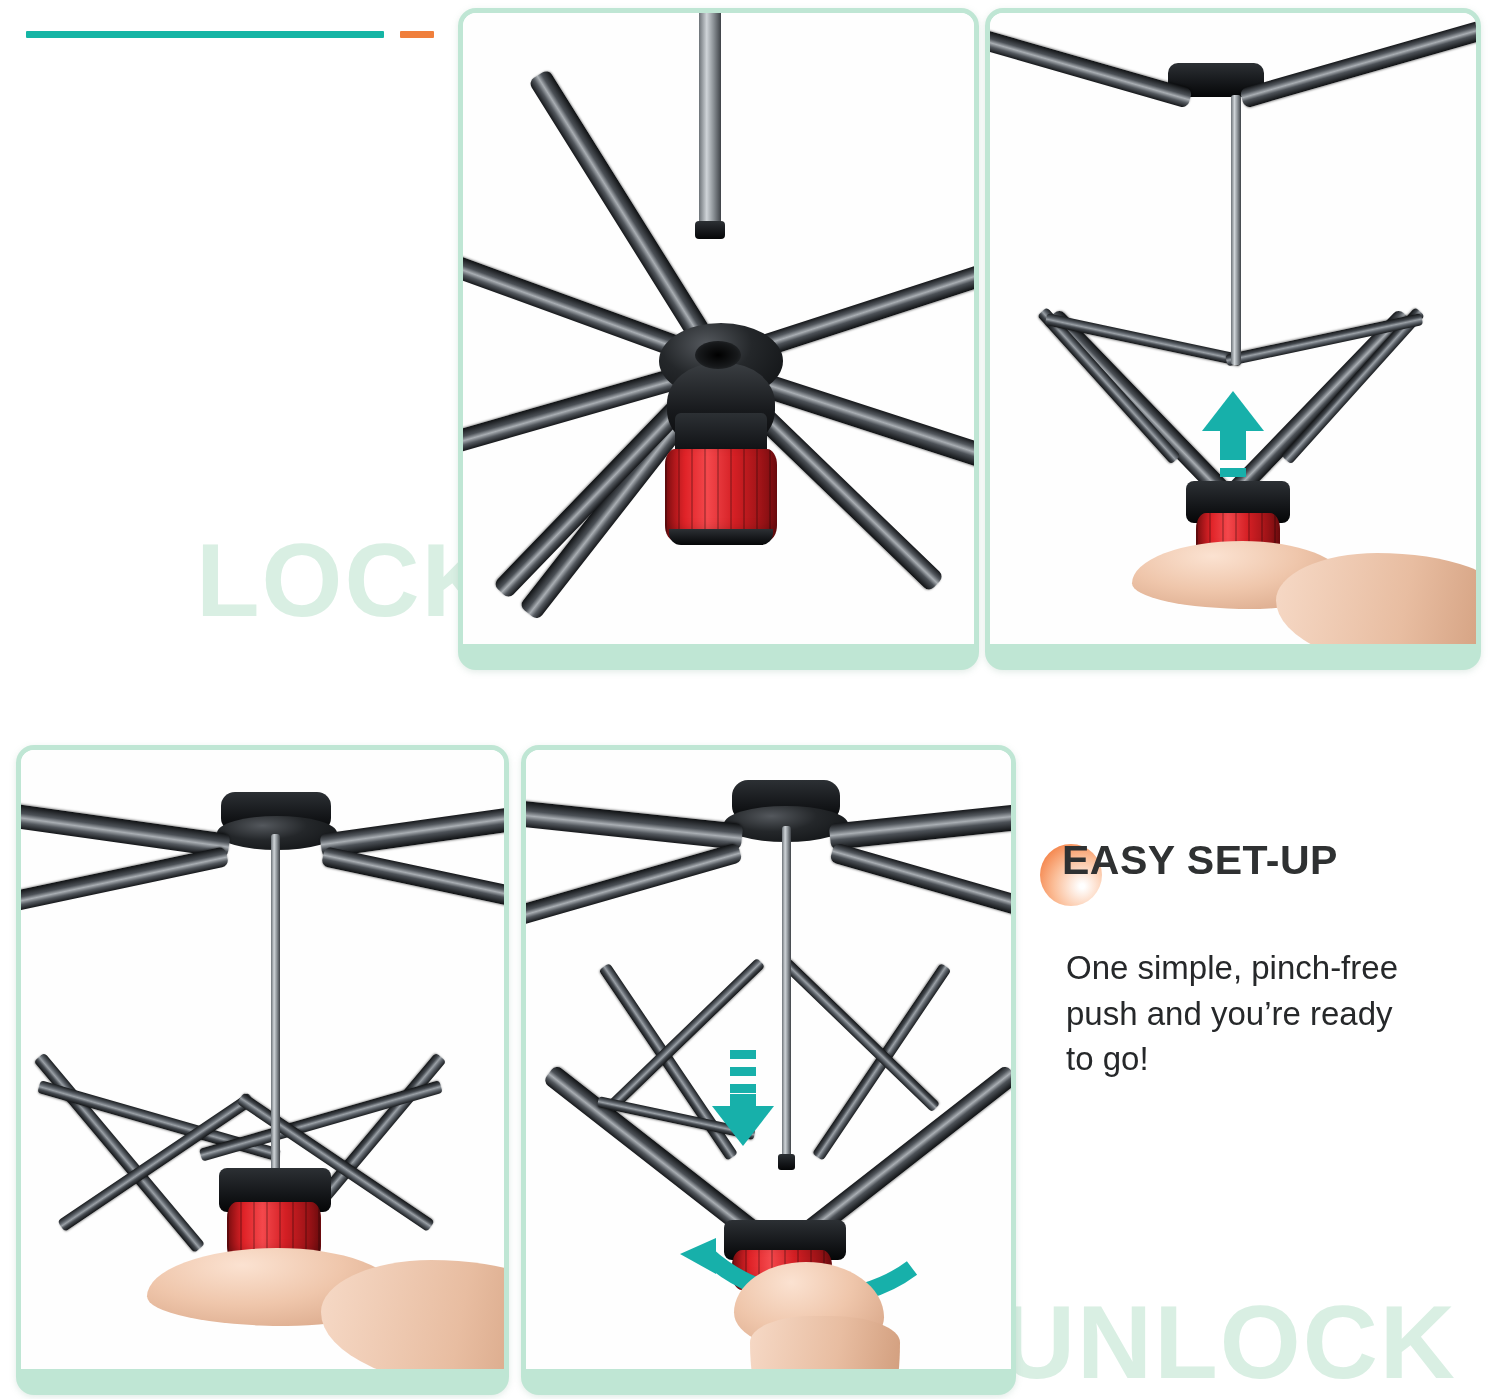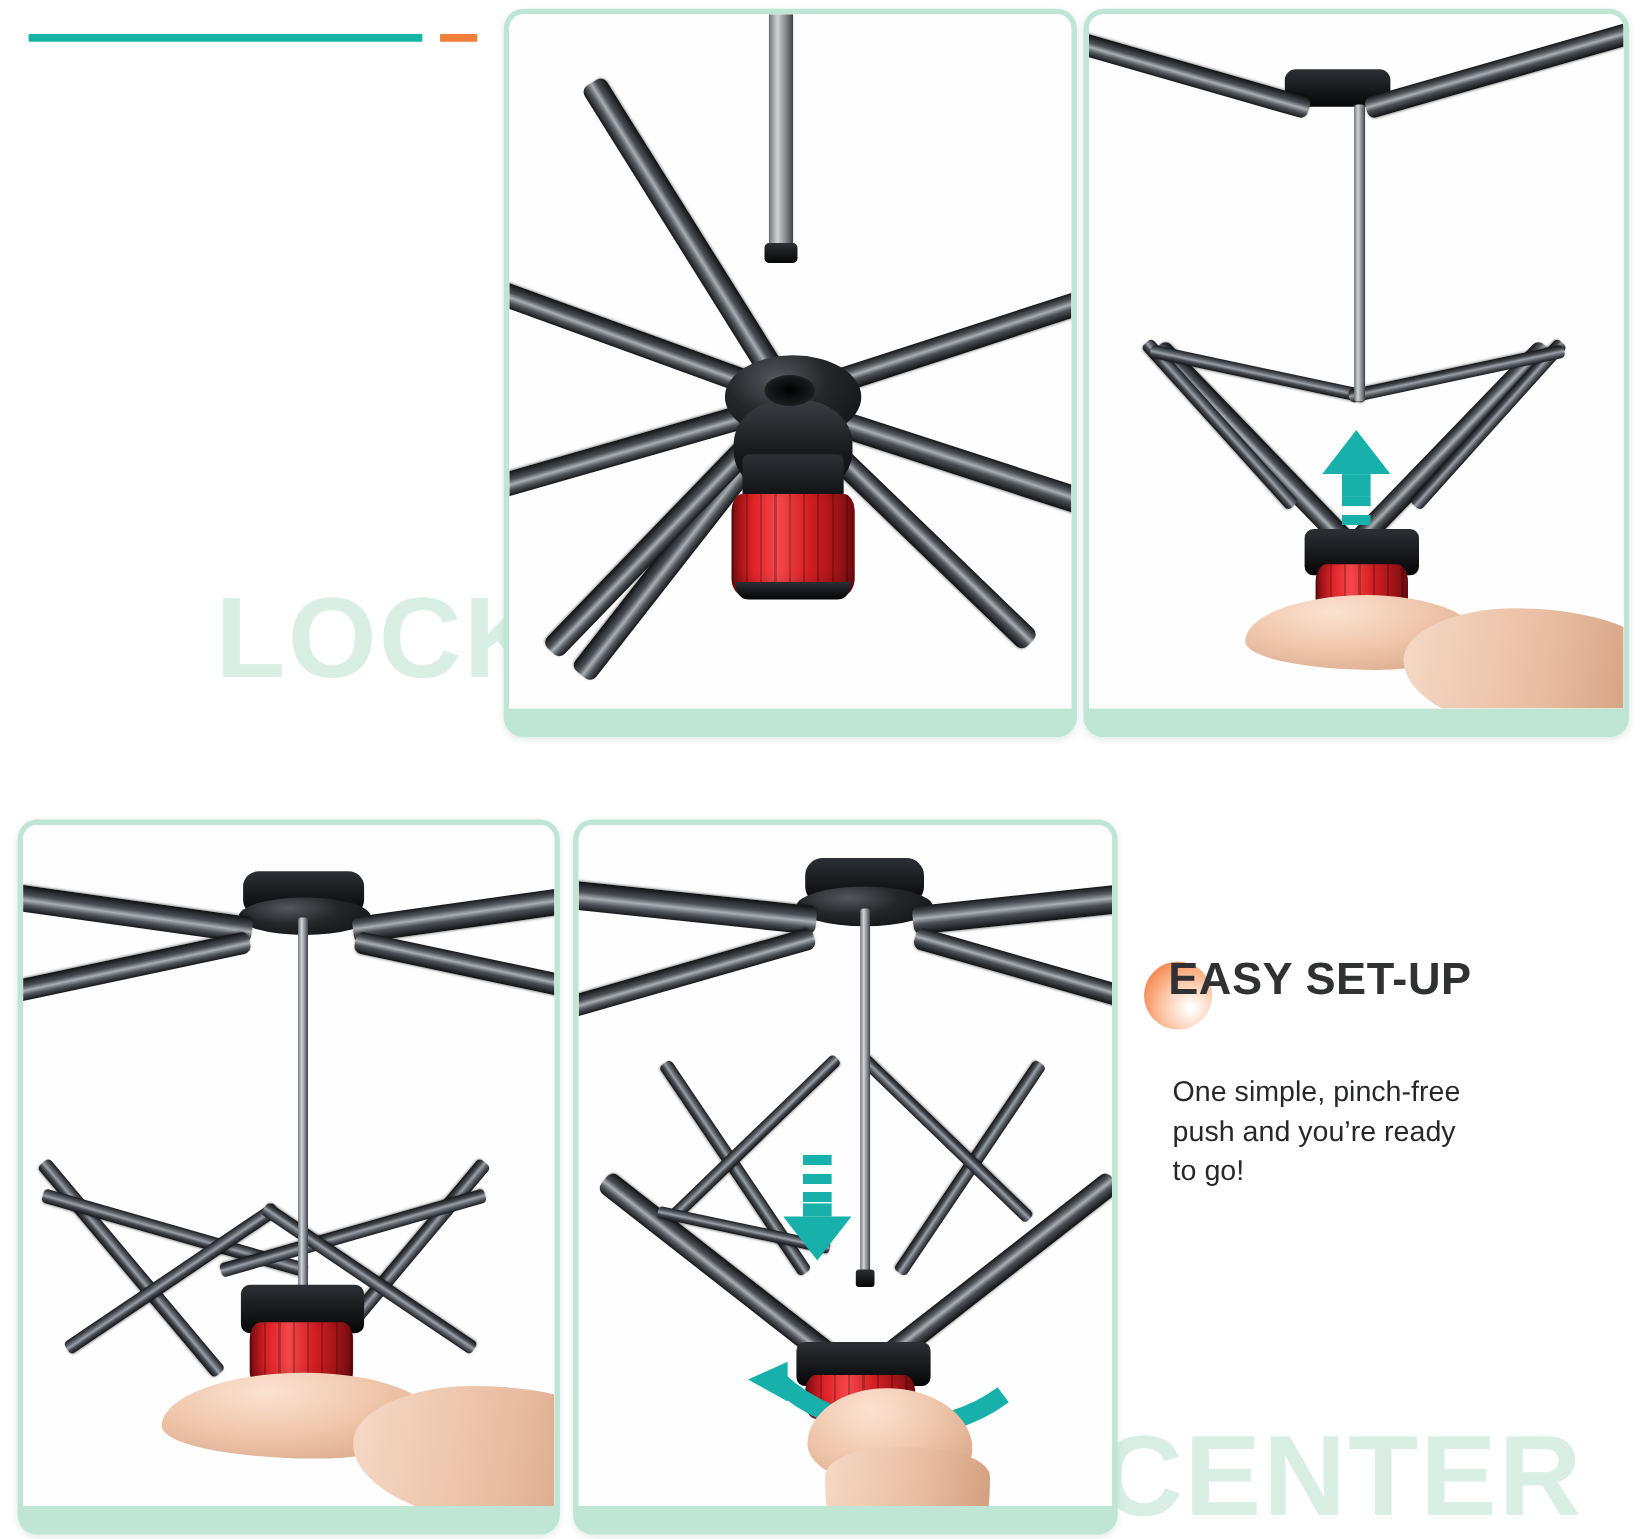--- a/index.html
+++ b/index.html
@@ -124,42 +124,42 @@
   .arrow-stem{ width:26px;margin:0 auto; }
   .arrow-up .arrow-stem{ height:20px;background:#17b0aa; }
   .arrow-dashes{
     width:26px;margin:0 auto;
     background:repeating-linear-gradient(180deg,#17b0aa 0 9px,transparent 9px 17px);
   }
 
   .curve-arrow{ position:absolute; }
 
   
-  #setup-block{ position:absolute;left:1040px;top:868px;width:430px; }
+  #setup-block{ position:absolute;left:1040px;top:838px;width:430px; }
   #orange-orb{
     position:absolute;left:0;top:6px;width:62px;height:62px;border-radius:50%;
     background:radial-gradient(circle at 68% 68%,#ffffff 4%,#fbbd97 48%,#f58a52 78%,#ef7733 100%);
   }
   #setup-heading{
     position:relative;
     margin:0 0 0 22px;
     font-size:41px;font-weight:700;letter-spacing:0.5px;
     color:#2f3132;text-transform:uppercase;line-height:1.1;
   }
   #setup-body{
     margin:62px 0 0 26px;
-    font-size:26px;line-height:1.38;color:#26282a;font-weight:400;
+    font-size:33px;line-height:1.38;color:#26282a;font-weight:400;
     white-space:pre-line;
   }
 </style>
 </head>
 <body>
 
 <div class="watermark" id="wm-lock">LOCK</div>
-<div class="watermark" id="wm-unlock">CENTER</div>
+<div class="watermark" id="wm-unlock">UNLOCK</div>
 
 <div id="headline-block">
   <div class="rule-row">
     <div id="rule-teal"></div>
     <div id="rule-orange"></div>
   </div>
 </div>
 
 <div class="panel" id="panel-1">
   <div class="stage">

